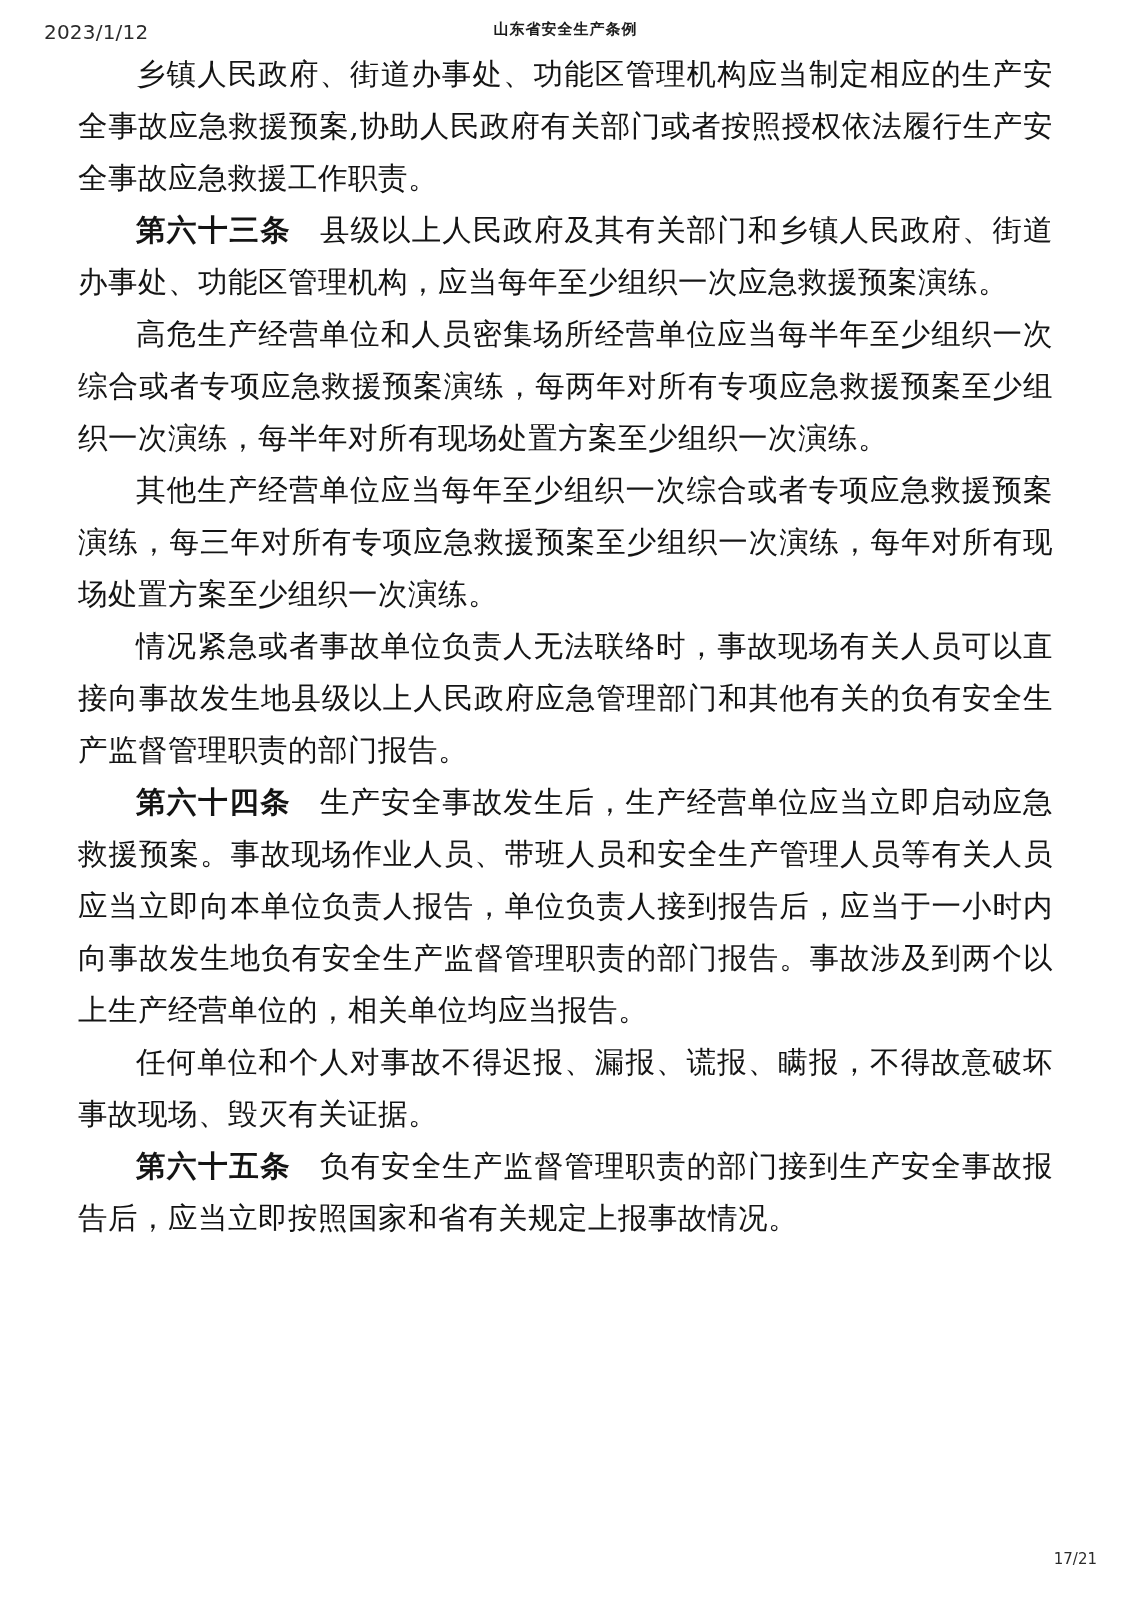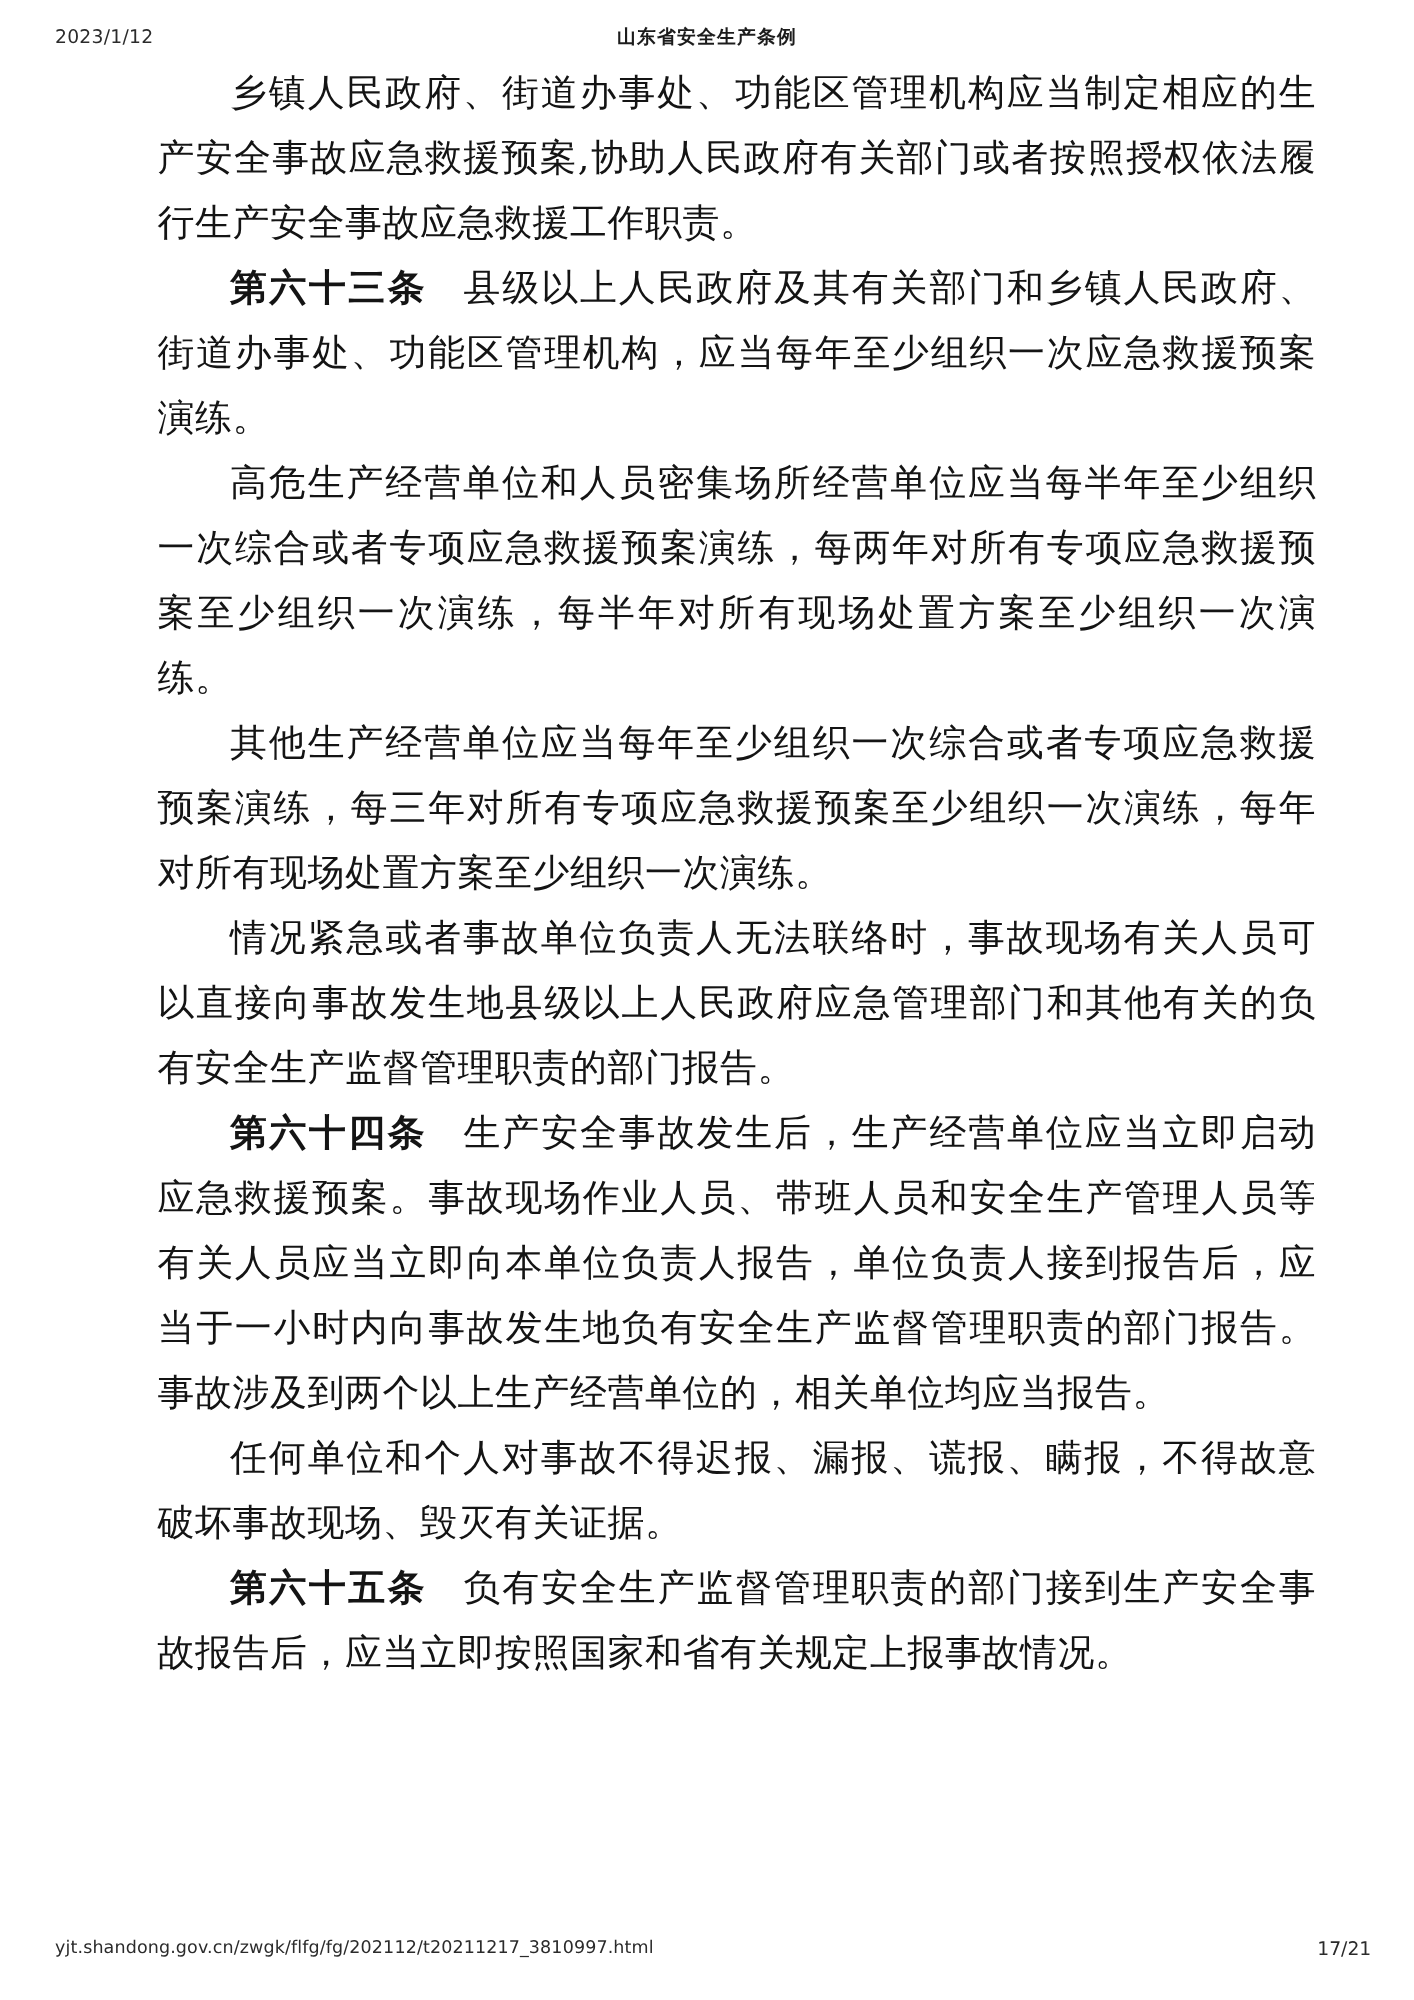--- a/index.html
+++ b/index.html
@@ -27,21 +27,21 @@
     top: 20px;
     left: 0;
     width: 1131px;
     height: 26px;
   }
   .header-date {
     position: absolute;
     left: 44px;
     top: 0;
     font-family: "DejaVu Sans", sans-serif;
-    font-size: 15px;
+    font-size: 20px;
     color: #2b2b2b;
     letter-spacing: 0.2px;
   }
   .header-title {
     position: absolute;
     left: 0;
     top: 0;
     width: 1131px;
     text-align: center;
     font-family: "DejaVu Sans", sans-serif;
@@ -62,21 +62,20 @@
     line-height: 52px;
     text-align: justify;
     text-justify: inter-ideograph;
     letter-spacing: 0.5px;
     margin: 0 0 0 0;
     color: #141414;
     font-family: "DejaVu Serif", serif;
   }
   .para.indent {
     text-indent: 58px;
-    margin-left: 48px;
   }
   .art-num {
     font-weight: bold;
     letter-spacing: 1px;
   }
   .gap {
     display: inline-block;
     width: 28px;
   }
   
@@ -120,17 +119,16 @@
       <div class="para indent"><span class="art-num">第六十三条</span><span class="gap"></span><span>县级以上人民政府及其有关部门和乡镇人民政府、街道办事处、功能区管理机构，应当每年至少组织一次应急救援预案演练。</span></div>
       <div class="para indent"><span>高危生产经营单位和人员密集场所经营单位应当每半年至少组织一次综合或者专项应急救援预案演练，每两年对所有专项应急救援预案至少组织一次演练，每半年对所有现场处置方案至少组织一次演练。</span></div>
       <div class="para indent"><span>其他生产经营单位应当每年至少组织一次综合或者专项应急救援预案演练，每三年对所有专项应急救援预案至少组织一次演练，每年对所有现场处置方案至少组织一次演练。</span></div>
       <div class="para indent"><span>情况紧急或者事故单位负责人无法联络时，事故现场有关人员可以直接向事故发生地县级以上人民政府应急管理部门和其他有关的负有安全生产监督管理职责的部门报告。</span></div>
       <div class="para indent"><span class="art-num">第六十四条</span><span class="gap"></span><span>生产安全事故发生后，生产经营单位应当立即启动应急救援预案。事故现场作业人员、带班人员和安全生产管理人员等有关人员应当立即向本单位负责人报告，单位负责人接到报告后，应当于一小时内向事故发生地负有安全生产监督管理职责的部门报告。事故涉及到两个以上生产经营单位的，相关单位均应当报告。</span></div>
       <div class="para indent"><span>任何单位和个人对事故不得迟报、漏报、谎报、瞒报，不得故意破坏事故现场、毁灭有关证据。</span></div>
       <div class="para indent"><span class="art-num">第六十五条</span><span class="gap"></span><span>负有安全生产监督管理职责的部门接到生产安全事故报告后，应当立即按照国家和省有关规定上报事故情况。</span></div>
     </div>
 
   <div class="page-footer">
-    <div class="footer-url">yjt.shandong.gov.cn/zwgk/flfg/fg/202112/t20211217_3810997.html</div>
     <div class="footer-page">17/21</div>
   </div>
 
 </div>
 
 </body></html>

